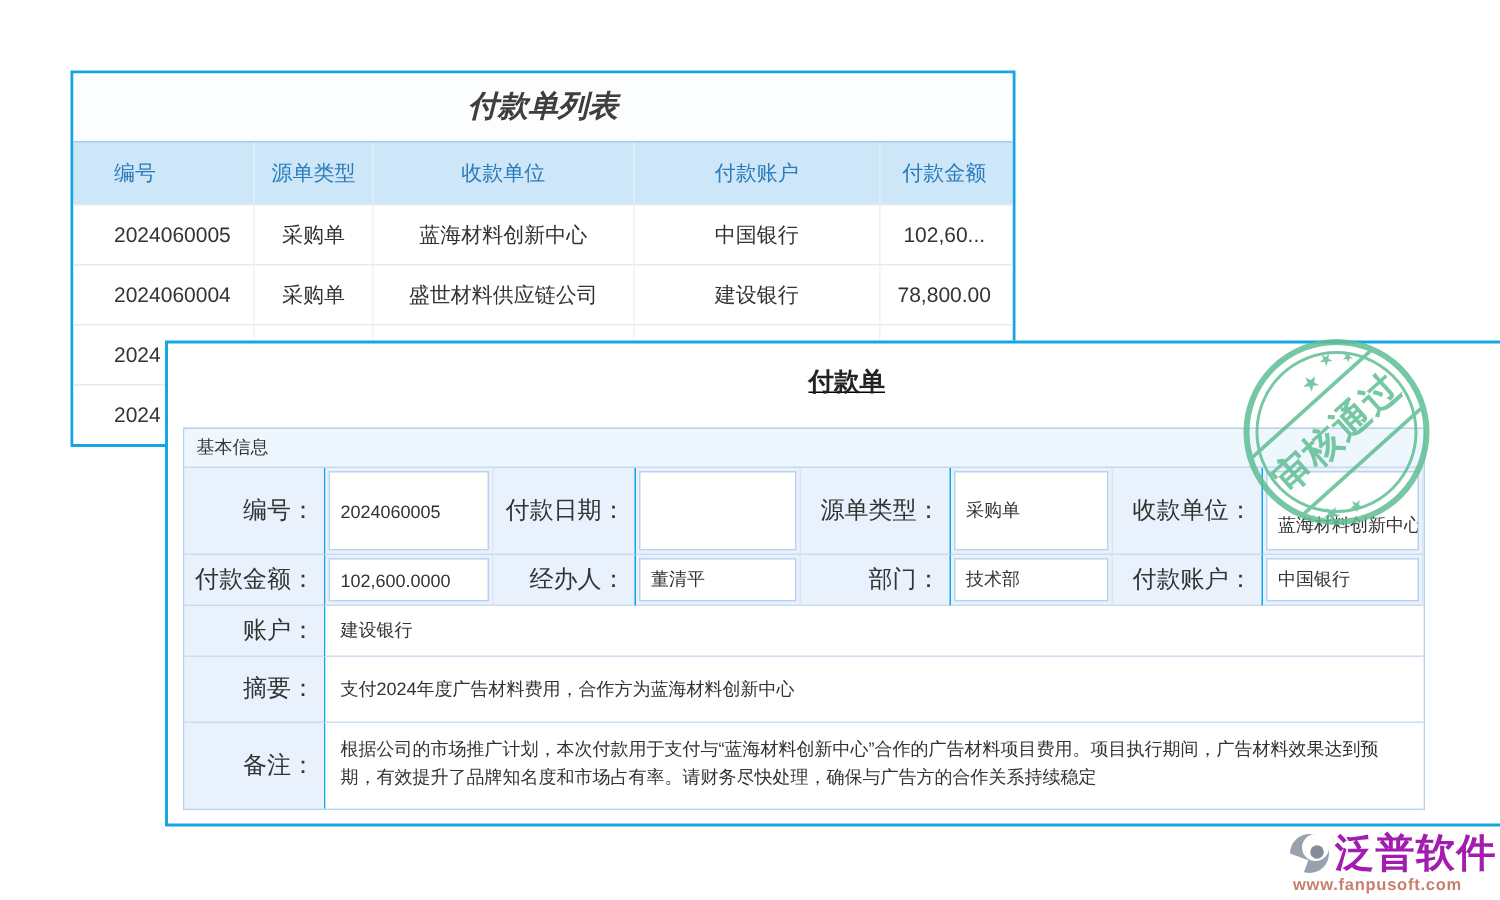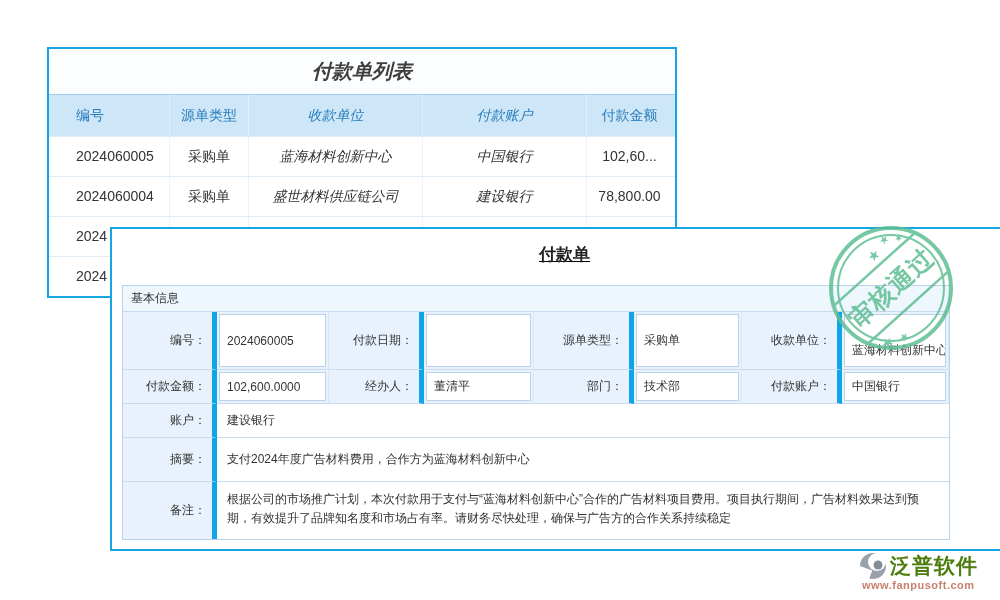--- a/index.html
+++ b/index.html
@@ -10,56 +10,56 @@
   .list-panel{position:absolute;left:47px;top:47px;width:630px;background:#fff;
     border:2px solid #16a5e3;box-sizing:border-box;}
   .list-title{height:45px;line-height:45px;text-align:center;font-size:20px;font-weight:bold;
     color:#3e3e3e;background:#fbfdff;font-style:italic;}
   .list-header{display:flex;background:#cde7f8;border-top:1px solid #a7cbe9;}
   .lcell{font-size:14px;color:#333;text-align:center;overflow:hidden;white-space:nowrap;box-sizing:border-box;}
   .lcell.h{color:#2a7cba;height:41px;line-height:41px;border-right:1px solid #e2eff9;}
   .lrow{display:flex;border-top:1px solid #e2ecf5;height:39px;line-height:39px;background:#fff;}
   .lrow .lcell{border-right:1px solid #edf3f9;}
   .c0{width:121px;text-align:left;padding-left:27px;}
-  .c1{width:79px;}.c2{width:174px;font-style:italic;}.c3{width:164px;font-style:italic;}.c4{width:85px;}
+  .c1{width:79px;}.c2{width:174px;}.c3{width:164px;}.c4{width:85px;}
   .lcell:last-child{border-right:none;}
 
   
   .dialog{position:absolute;left:110px;top:227px;width:909px;height:324px;background:#fff;
     border:2px solid #16a5e3;box-sizing:border-box;z-index:5;text-decoration:underline;}
   .dialog-title{height:50px;display:flex;align-items:center;justify-content:center;
     font-size:17px;font-weight:bold;color:#222;}
   .form{position:absolute;left:10px;top:56px;width:826px;border:1px solid #b9d2ec;
     background:#e9f2fc;}
   .section-bar{height:25px;line-height:25px;background:#eef6fe;border-bottom:1px solid #c6daee;
     padding-left:8px;font-size:12px;color:#333;}
   .grid{display:grid;grid-template-columns:94px 112px 95px 110px 100px 108px 100px 107px;
     grid-template-rows:58px 34px 34px 44px 57px;}
   .flabel{background:#e9f2fc;display:flex;align-items:center;justify-content:flex-end;
-    padding-right:6px;font-size:12px;color:#333;border-right:5px solid #0ea5e9;
+    padding-right:6px;font-size:16px;color:#333;border-right:1px solid #0ea5e9;
     border-bottom:1px solid #c9dcf0;box-sizing:border-box;}
   .fval{position:relative;background:#e9f2fc;border-right:1px solid #d9e6f4;
     border-bottom:1px solid #c9dcf0;box-sizing:border-box;}
   .inpbox{position:absolute;left:2px;right:2px;top:2px;bottom:2px;background:#fff;
     border:1px solid #bad3ec;display:flex;align-items:center;padding-left:7px;
     font-size:12px;color:#333;overflow:hidden;white-space:nowrap;}
   .inpbox.low{align-items:flex-end;padding-bottom:7px;}
   .fwide{grid-column:2 / 9;background:#fff;border-bottom:1px solid #c9dcf0;display:flex;
     align-items:center;padding-left:10px;padding-right:14px;font-size:12px;color:#333;
     box-sizing:border-box;line-height:1.55;}
   .fwide.top{align-items:flex-start;padding-top:8px;}
   .row-last{border-bottom:none;}
 
   
   .stamp{position:absolute;left:826px;top:223px;z-index:9;opacity:.85;}
 
   
   .footer{position:absolute;left:858px;top:551px;z-index:2;}
   .brand-row{display:flex;align-items:center;}
-  .brand{font-size:21px;font-weight:bold;color:#4d7c0f;letter-spacing:1px;margin-left:2px;}
+  .brand{font-size:26px;font-weight:bold;color:#a21caf;letter-spacing:1px;margin-left:2px;}
   .url{font-size:11px;color:#c97f6d;font-weight:bold;letter-spacing:.5px;margin-top:-2px;
     padding-left:4px;}
 </style>
 </head>
 <body>
 
 <div class="stage">
 
   <section class="list-panel">
     <div class="list-title">付款单列表</div>

